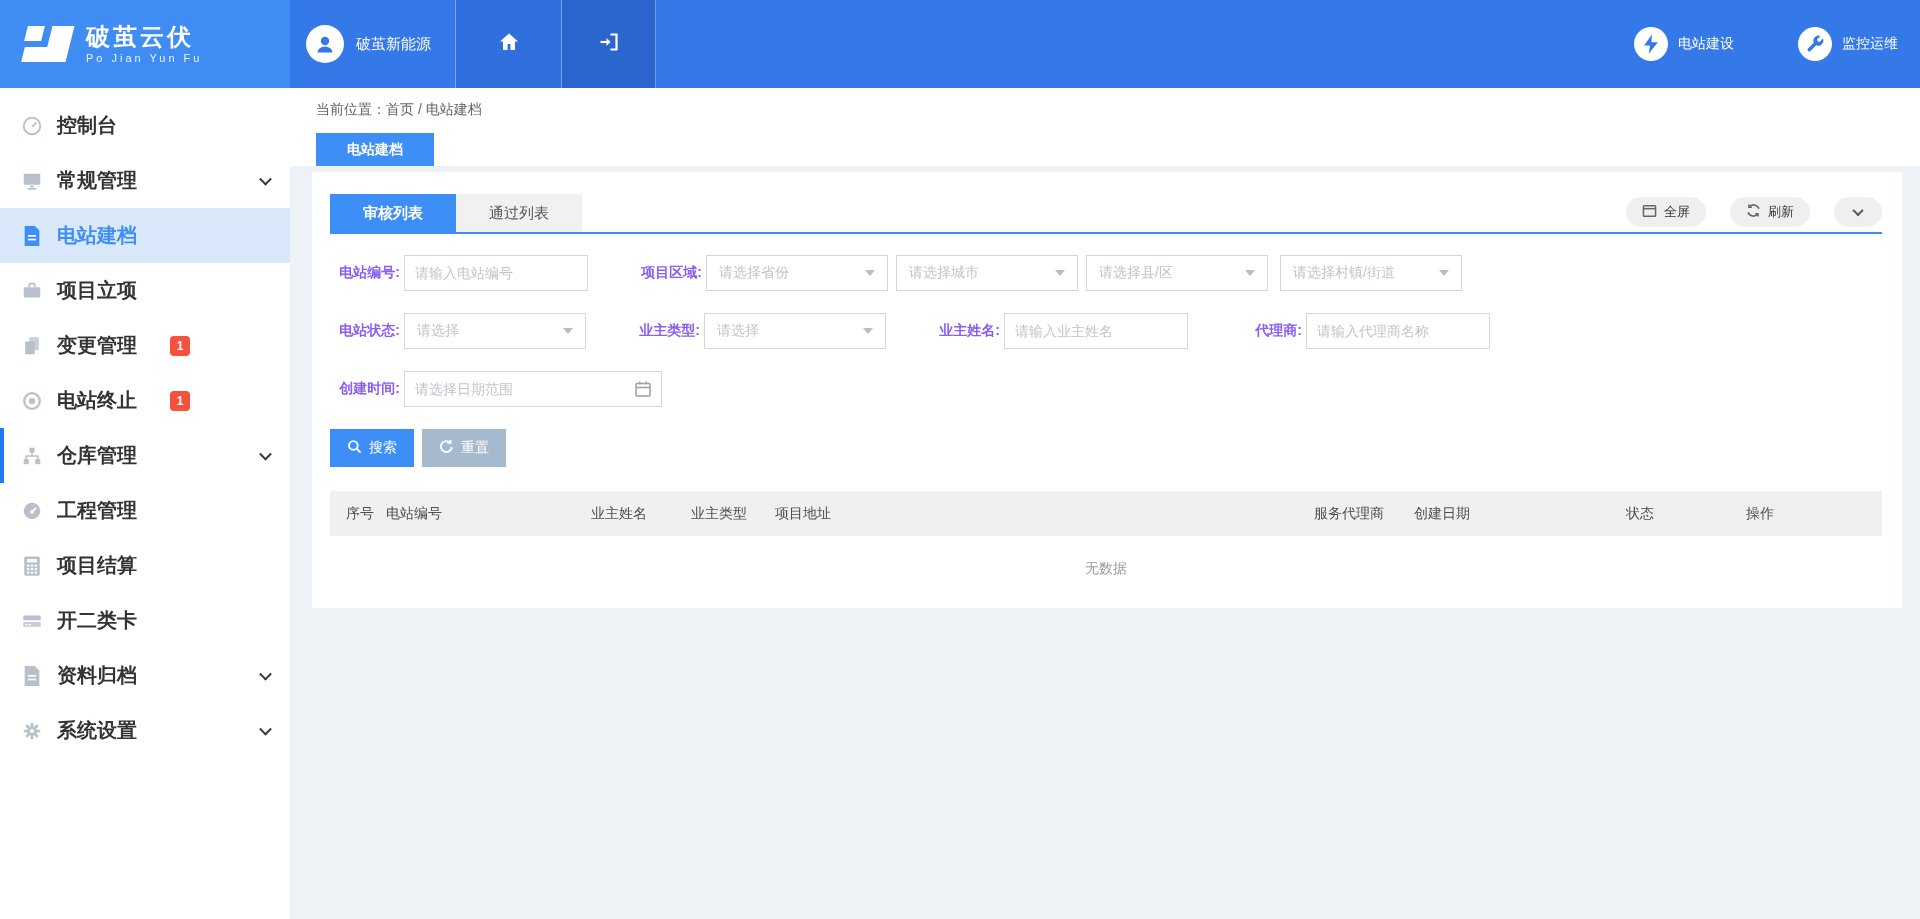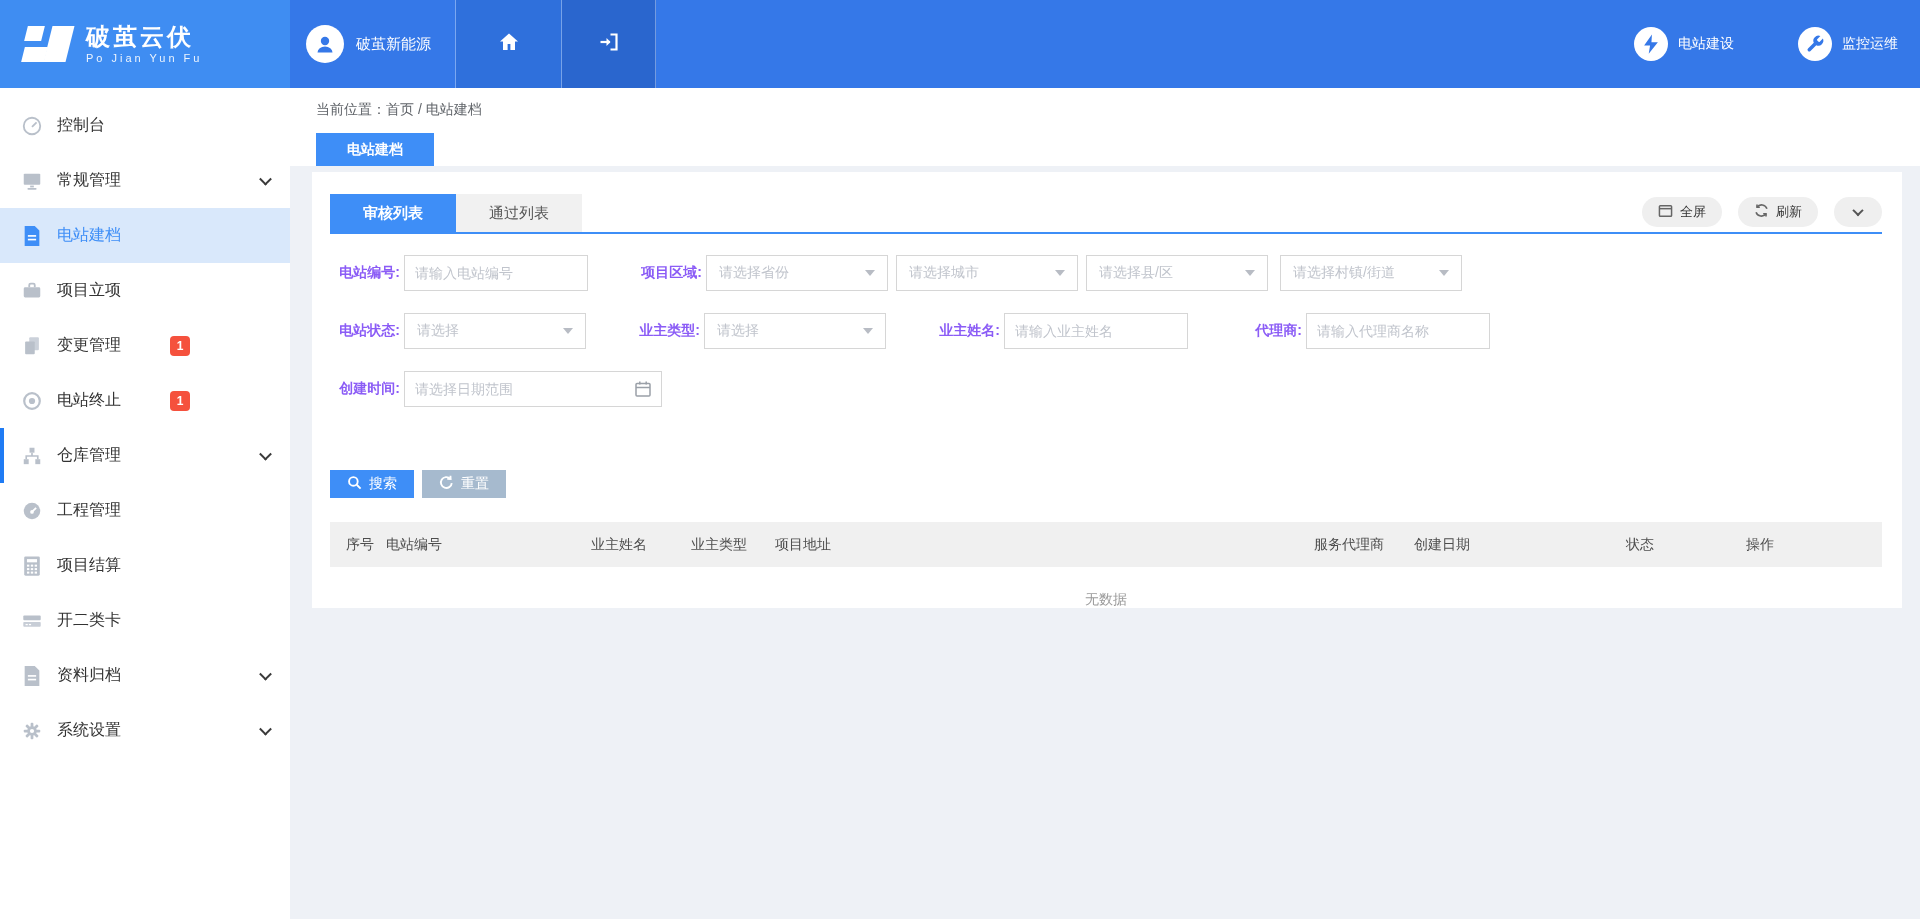--- a/index.html
+++ b/index.html
@@ -28,21 +28,21 @@
   .top-nav { display:flex; align-items:center; gap:64px; padding-right:22px; }
   .top-nav-item { display:flex; align-items:center; gap:10px; cursor:pointer; }
   .circle-ic { width:34px; height:34px; border-radius:50%; background:#fff; display:flex; align-items:center; justify-content:center; flex:none; }
   .top-nav-item span.lbl { color:#fff; font-size:14px; }
 
   
   .body-wrap { display:flex; height:849px; }
   .sidebar { width:290px; background:#fff; flex:none; position:relative; padding-top:10px; }
   .side-item { position:relative; height:55px; display:flex; align-items:center; padding-left:20px; cursor:pointer; }
   .side-item .sicon { width:24px; height:24px; margin-right:13px; display:flex; align-items:center; justify-content:center; flex:none; }
-  .side-item .slabel { font-size:16px; font-weight:normal; color:#333; }
+  .side-item .slabel { font-size:20px; font-weight:bold; color:#333; }
   .side-item.active { background:#D9E8FB; }
   .side-item.active .slabel { color:#3E8EF7; }
   .badge { position:absolute; left:170px; top:50%; transform:translateY(-50%); min-width:20px; height:20px;
     background:#F5513D; border-radius:4px; color:#fff; font-size:12px; font-weight:bold;
     display:flex; align-items:center; justify-content:center; padding:0 4px; }
   .chev { position:absolute; right:20px; top:50%; width:9px; height:9px; border-right:2px solid #3a3a3a;
     border-bottom:2px solid #3a3a3a; transform:translateY(-70%) rotate(45deg); }
   .side-indicator { position:absolute; left:0; top:0; width:4px; height:55px; background:#1F7BF4; }
 
   .main { flex:1; display:flex; flex-direction:column; }
@@ -53,21 +53,21 @@
 
   .content { padding:6px 18px 0 22px; }
   .card { background:#fff; height:436px; padding:22px 20px 0 18px; }
 
   
   .tabs-row { display:flex; align-items:flex-end; justify-content:space-between; border-bottom:2px solid #3E8EF7; }
   .tabs { display:flex; }
   .tab { height:38px; display:flex; align-items:center; padding:0 33px; font-size:15px; cursor:pointer; }
   .tab.active { background:#3E8EF7; color:#fff; font-weight:bold; }
   .tab.inactive { background:#F1F1F1; color:#555; }
-  .pills { display:flex; gap:16px; align-items:center; margin-bottom:5px; }
+  .pills { display:flex; gap:24px; align-items:center; margin-bottom:5px; }
   .pill { height:30px; border-radius:16px; background:#EFEFEF; border:none; padding:0 16px; font-size:13px;
     color:#333; display:flex; align-items:center; gap:7px; cursor:pointer; }
   .pill .pchev { width:8px; height:8px; border-right:2px solid #555; border-bottom:2px solid #555;
     transform:rotate(45deg) translate(-1px,-1px); }
 
   
   .filter-form { padding-top:21px; }
   .frow { display:flex; align-items:center; margin-bottom:22px; }
   .fgroup { display:flex; align-items:center; }
   .fgroup + .fgroup { margin-left:44px; }
@@ -76,22 +76,22 @@
   .txt::placeholder { color:#C0C4CC; }
   .sel { height:36px; width:182px; border:1px solid #D6D6D6; background:#fff; display:flex; align-items:center;
     justify-content:space-between; padding:0 12px; font-size:14px; color:#C0C4CC; cursor:pointer; }
   .sel + .sel { margin-left:8px; }
   .caret { width:0; height:0; border-left:5px solid transparent; border-right:5px solid transparent; border-top:6px solid #B8BCC4; }
   .datewrap { position:relative; }
   .datewrap .txt { width:258px; padding-right:36px; }
   .datewrap svg { position:absolute; right:10px; top:9px; }
 
   .btn-row { display:flex; gap:8px; }
-  .btn { height:28px; border:none; color:#fff; font-size:14px; display:flex; align-items:center; gap:7px;
-    padding:0 17px; cursor:pointer;margin-top:41px; }
+  .btn { height:38px; border:none; color:#fff; font-size:14px; display:flex; align-items:center; gap:7px;
+    padding:0 17px; cursor:pointer; }
   .btn-search { background:#3E8EF7; }
   .btn-reset { background:#A6BACE; }
 
   
   .table { margin-top:24px; }
   .thead { display:flex; align-items:center; background:#F0F0F0; height:45px; padding:0 16px; font-size:14px; color:#4d4d4d; }
   .th { flex:none; }
   .c1{width:40px}.c2{width:205px}.c3{width:100px}.c4{width:84px}.c5{flex:1}.c6{width:100px}.c7{width:212px}.c8{width:120px}.c9{width:120px}
   .empty { text-align:center; color:#9a9a9a; font-size:14px; padding-top:24px; }
 </style>

